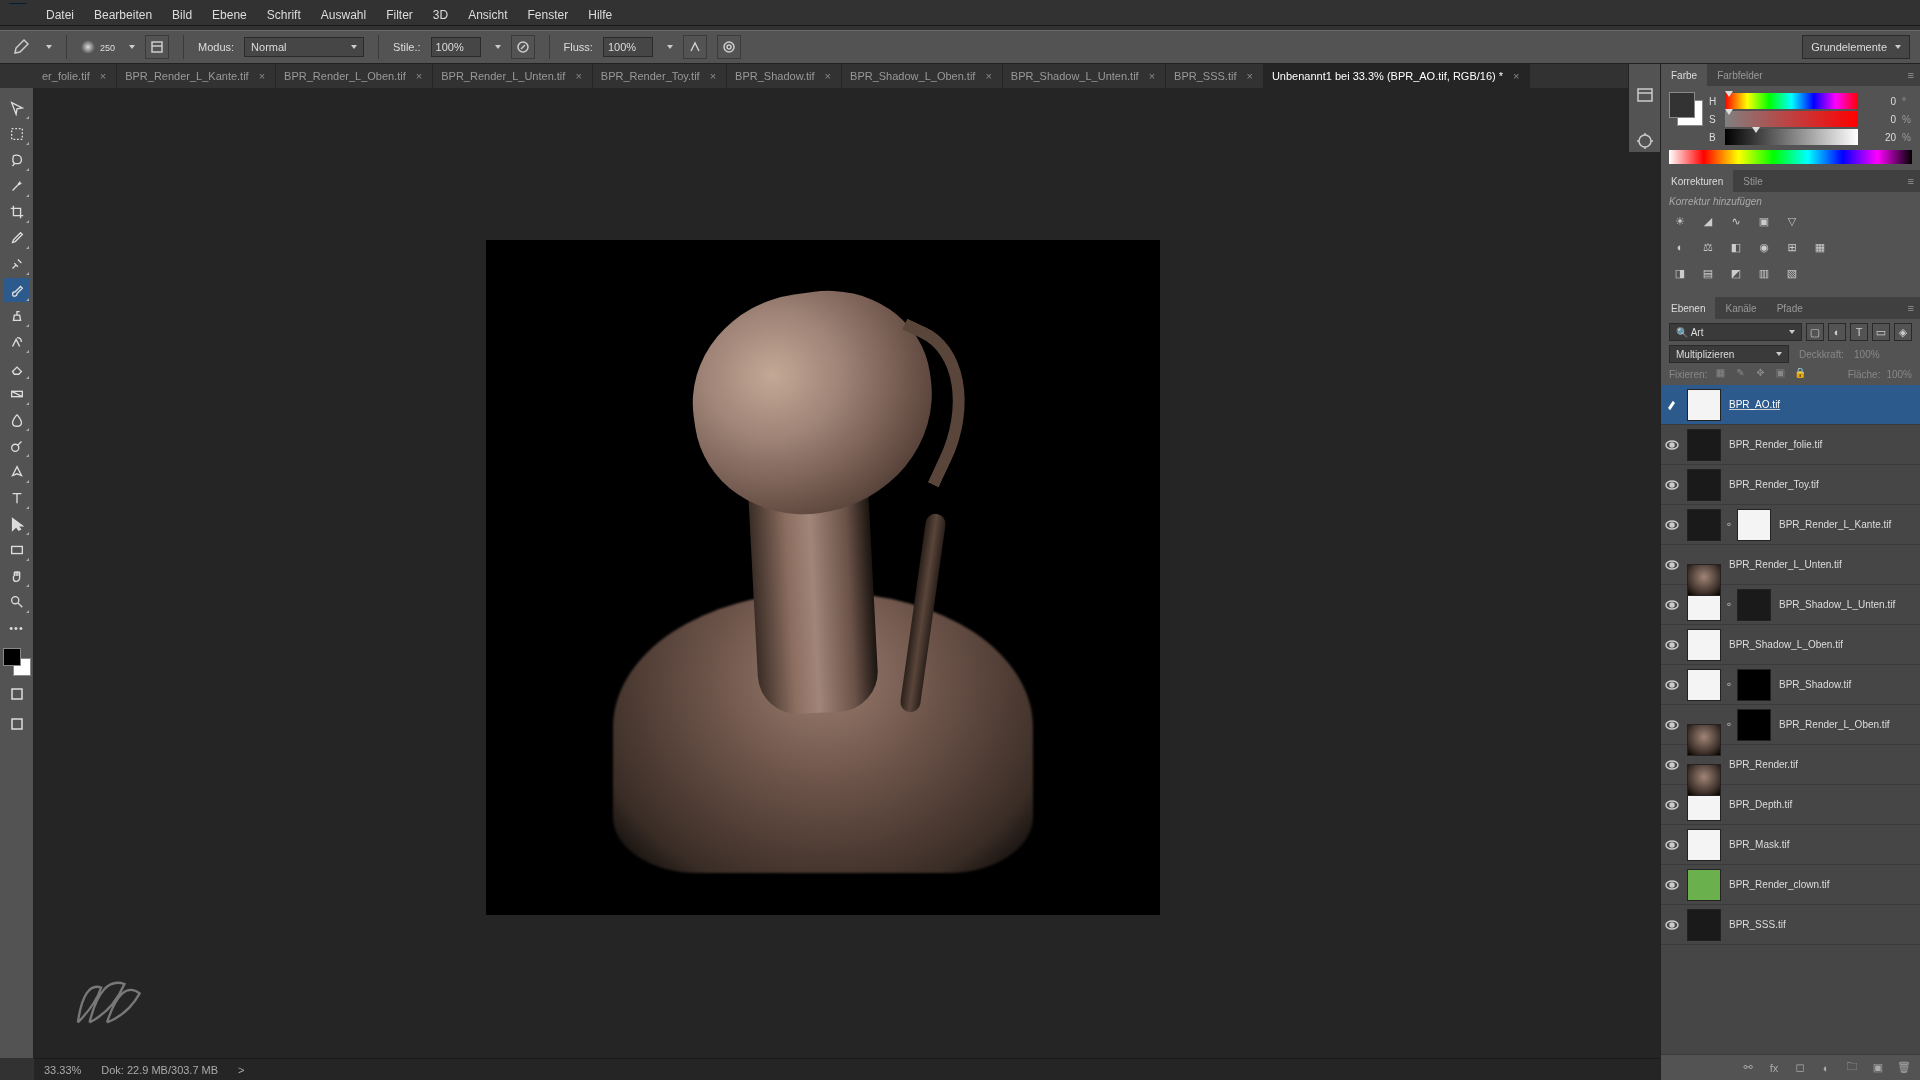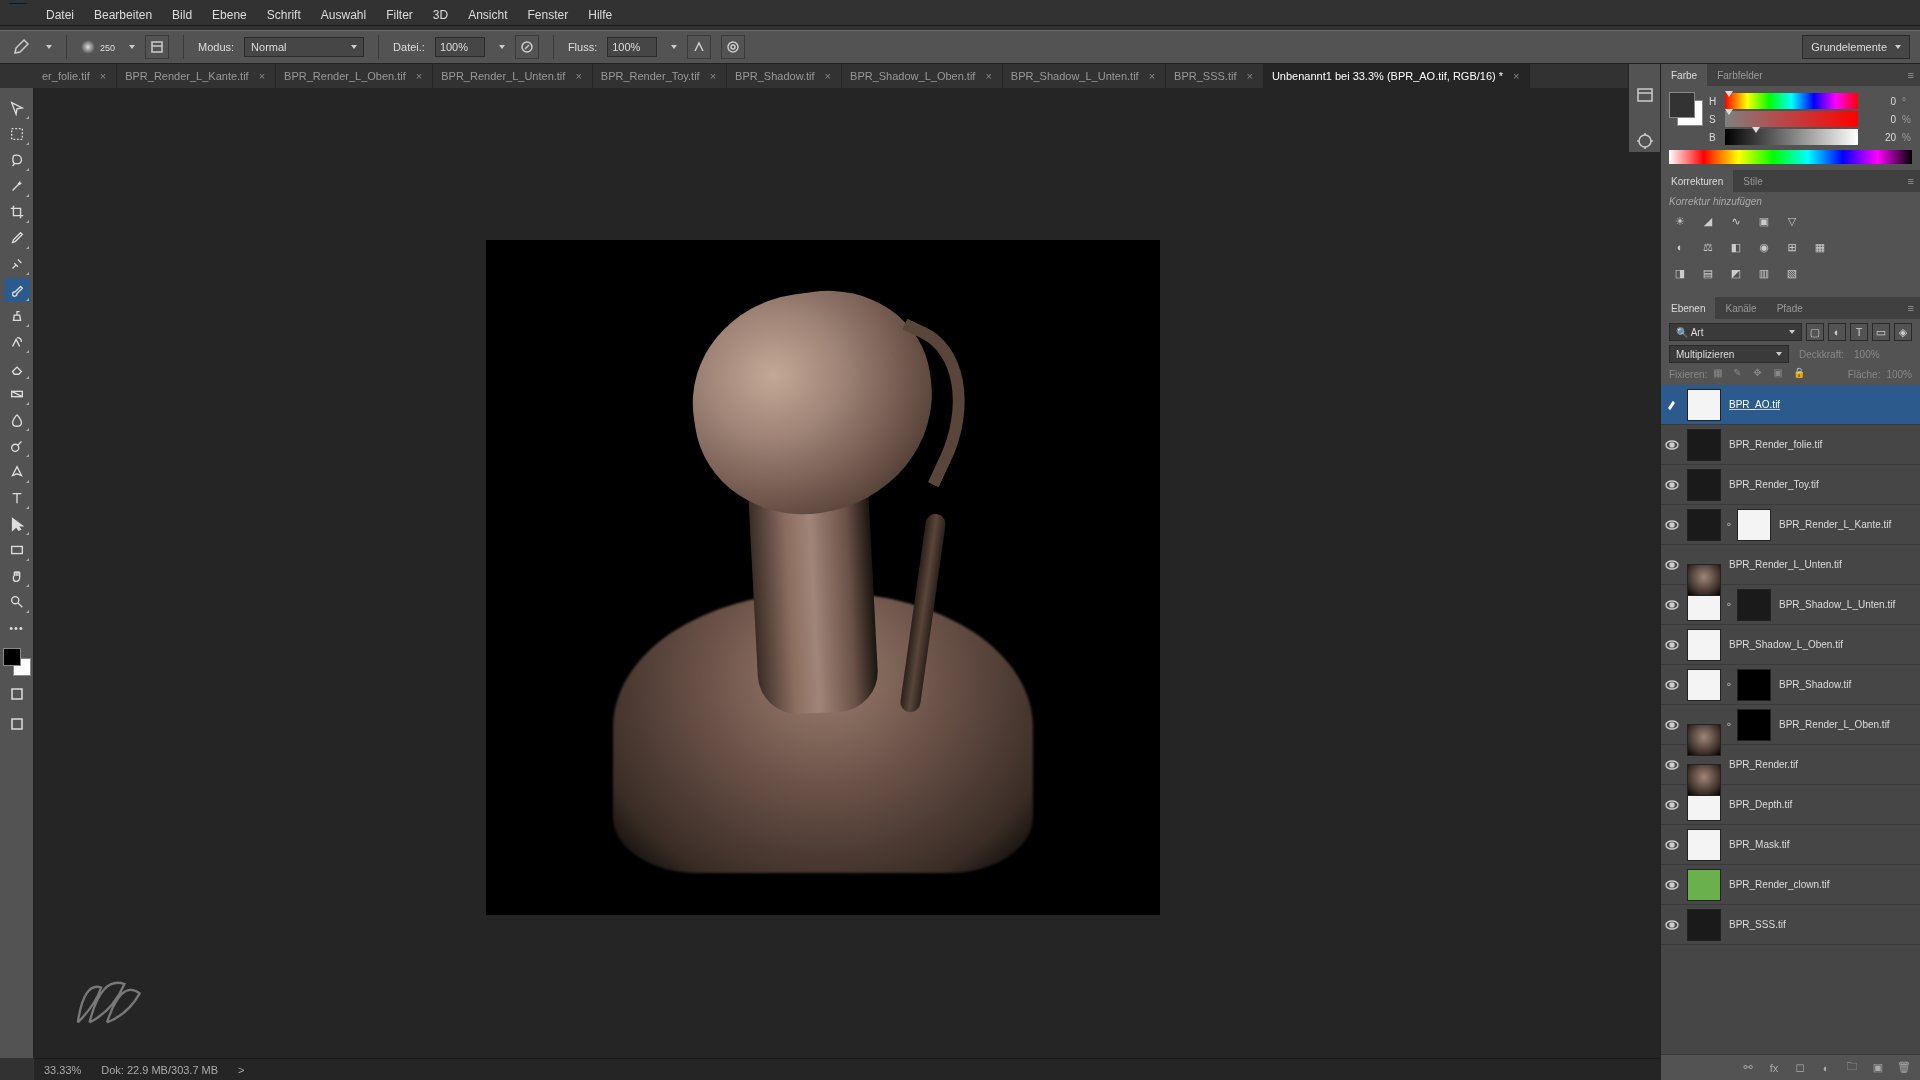--- a/index.html
+++ b/index.html
@@ -100,21 +100,21 @@
 
 .layers-panel { flex: 1; display: flex; flex-direction: column; overflow: hidden; }
 .layers-header { padding: 4px 8px; display: flex; flex-direction: column; gap: 4px; }
 .layers-filter-row { display: flex; gap: 4px; align-items: center; }
 .filter-select { background: #3a3a3a; border: 1px solid #2a2a2a; color: #ddd; height: 18px; flex: 1; padding: 0 6px; font-size: 10px; display:flex; align-items:center; justify-content:space-between; }
 .filter-icon { width: 18px; height: 18px; border: 1px solid #2a2a2a; display:flex; align-items:center; justify-content:center; }
 .layers-blend-row { display: flex; gap: 10px; align-items: center; }
 .blend-select { background: #3a3a3a; border: 1px solid #2a2a2a; color: #ddd; height: 18px; width: 120px; padding: 0 6px; font-size: 10px; display:flex; align-items:center; justify-content:space-between; }
 .opacity-label { color: #888; font-size: 10px; }
 .opacity-val { color: #888; font-size: 10px; }
-.lock-row { display: flex; gap: 6px; align-items: center; font-size: 10px; color: #888; }
+.lock-row { display: flex; gap: 6px; align-items: center; font-size: 10px; color: #888; text-align: center; }
 .lock-icon { width: 14px; height: 14px; }
 
 .layer-list { flex: 1; overflow-y: auto; background: #464646; }
 .layer-item { display: flex; align-items: center; height: 40px; border-bottom: 1px solid #3a3a3a; padding-right: 6px; }
 .layer-item.selected { background: #2c5a8c; text-decoration: underline; }
 .layer-eye { width: 22px; display: flex; align-items: center; justify-content: center; color: #ccc; }
 .layer-thumbs { display: flex; gap: 2px; margin-left: 4px; align-items: center; }
 .layer-thumb { width: 34px; height: 32px; border: 1px solid #222; background: #888; }
 .layer-thumb.white { background: #f4f4f4; }
 .layer-thumb.dark { background: #1a1a1a; }
@@ -190,21 +190,21 @@
         <line x1="2" y1="6" x2="12" y2="6"></line>
       </svg>
     </div>
   <div class="opt-sep"></div>
   <span class="opt-label">Modus:</span>
   <div class="opt-select">
       <span>Normal</span>
       <span class="chev-down"></span>
     </div>
   <div class="opt-sep"></div>
-  <span class="opt-label">Datei.:</span>
+  <span class="opt-label">Stile.:</span>
   <div class="opt-input">
       <span>100%</span>
     </div>
   <span class="chev-down"></span>
   <div class="opt-iconbtn">
       <svg width="14" height="14" viewBox="0 0 14 14">
         <circle cx="7" cy="7" r="5"></circle>
         <path d="M5 9 L9 5"></path>
       </svg>
     </div>

